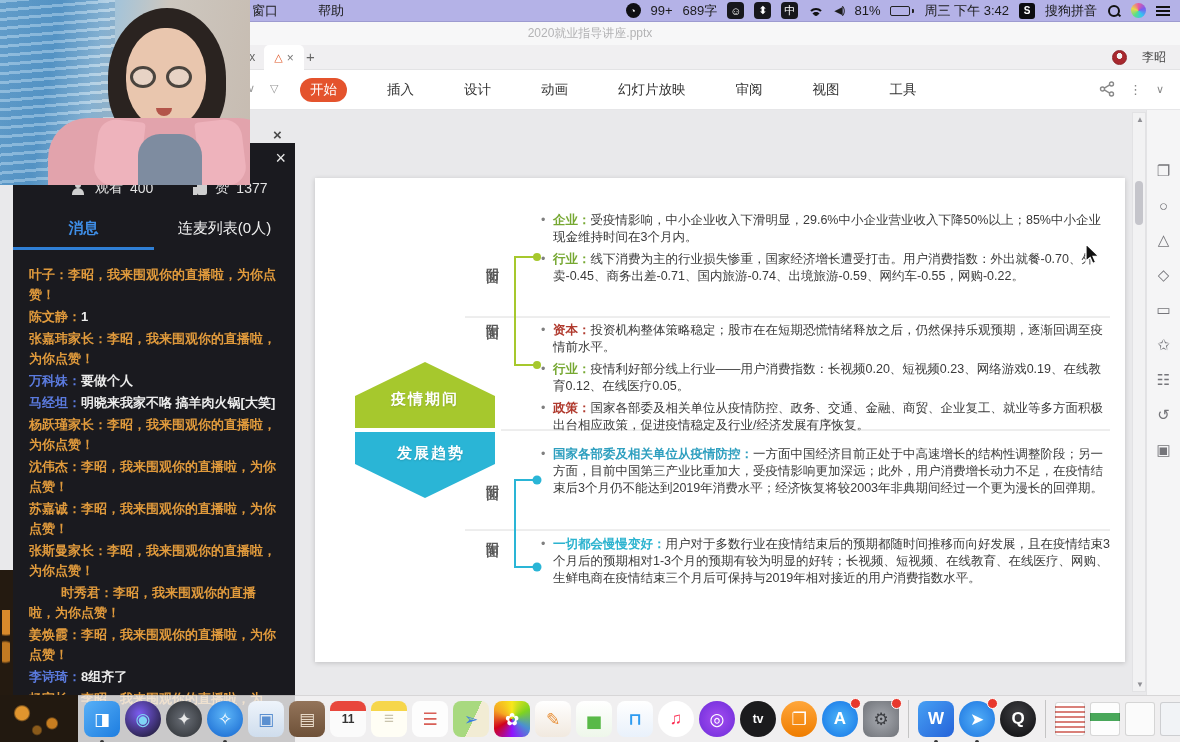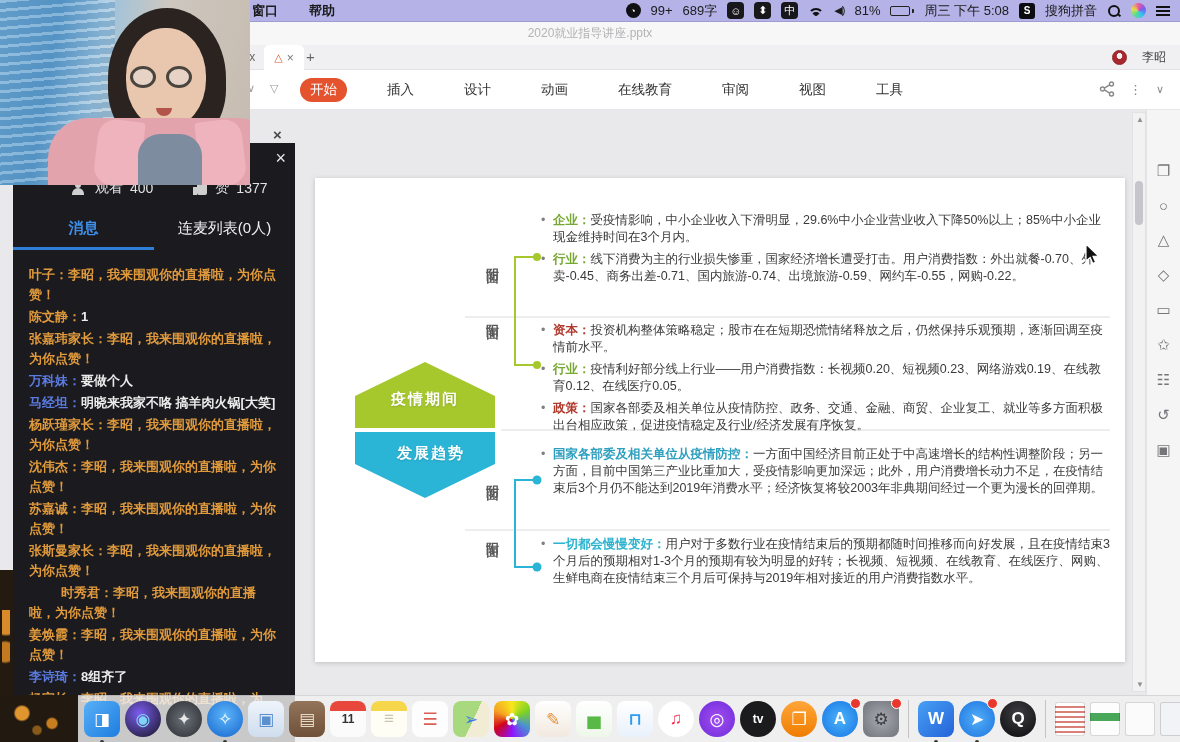--- a/index.html
+++ b/index.html
@@ -2,21 +2,21 @@
 <html><head>
 <meta charset="utf-8">
 <style>
   html,body{margin:0;padding:0;background:#333;}
   *{box-sizing:border-box;font-family:"Liberation Sans","DejaVu Sans",sans-serif;}
   .screen{position:relative;width:1180px;height:742px;overflow:hidden;background:#e9e9eb;}
 
   
   .menu-bar{position:absolute;left:0;top:0;width:1180px;height:22px;background:#b4b2e7;
     display:flex;align-items:center;font-size:13px;color:#1b1b1b;z-index:10;border-bottom:1px solid #9d9bd0;}
-  .mb-left{position:absolute;left:252px;display:flex;gap:31px;font-weight:bold;}
+  .mb-left{position:absolute;left:252px;display:flex;gap:40px;font-weight:normal;}
   .mb-right{position:absolute;right:10px;display:flex;align-items:center;gap:10px;}
   .mb-chip{width:17px;height:17px;border-radius:4px;background:#17171c;color:#fff;font-size:11px;
     display:flex;align-items:center;justify-content:center;}
   .mb-circle{width:15px;height:15px;border-radius:50%;background:#101014;color:#fff;font-size:9px;
     display:flex;align-items:center;justify-content:center;font-weight:bold;}
   .wifi{position:relative;width:16px;height:12px;}
   .wifi i{position:absolute;left:50%;bottom:0;transform:translateX(-50%);border:2px solid transparent;
     border-top-color:#111;border-radius:50%;}
   .wifi i:nth-child(1){width:16px;height:16px;bottom:-7px;}
   .wifi i:nth-child(2){width:10px;height:10px;bottom:-5px;}
@@ -157,21 +157,21 @@
           <i></i>
           <i></i>
           <i></i>
         </span>
       <span class="vol">◀)</span>
       <span>81%</span>
       <span class="battery">
           <span class="batt-body"><span class="batt-fill"></span></span>
           <span class="batt-nub"></span>
         </span>
-      <span>周三 下午 5:08</span>
+      <span>周三 下午 3:42</span>
       <span class="sogou-chip">S</span>
       <span>搜狗拼音</span>
       <span class="magnifier"></span>
       <span class="siri-orb"></span>
       <span class="menu-lines"></span>
     </div>
   </div>
 
   <div class="title-bar">
     <span>2020就业指导讲座.pptx</span>
@@ -190,21 +190,21 @@
     </div>
   </div>
 
   <div class="ribbon">
     <span class="ribbon-left-bits">∨ ▽</span>
     <div class="ribbon-tabs" id="ribbon-tabs">
         <span class="ribbon-tab active">开始</span>
         <span class="ribbon-tab">插入</span>
         <span class="ribbon-tab">设计</span>
         <span class="ribbon-tab">动画</span>
-        <span class="ribbon-tab">在线教育</span>
+        <span class="ribbon-tab">幻灯片放映</span>
         <span class="ribbon-tab">审阅</span>
         <span class="ribbon-tab">视图</span>
         <span class="ribbon-tab">工具</span>
       </div>
     <div class="ribbon-right">
       <svg class="share-ic" viewBox="0 0 16 16">
         <circle cx="12.5" cy="3" r="2" fill="none" stroke="#888" stroke-width="1.4"></circle>
         <circle cx="3.5" cy="8" r="2" fill="none" stroke="#888" stroke-width="1.4"></circle>
         <circle cx="12.5" cy="13" r="2" fill="none" stroke="#888" stroke-width="1.4"></circle>
         <path d="M5.3 7.1 10.7 3.9 M5.3 8.9 10.7 12.1" stroke="#888" stroke-width="1.4"></path>

